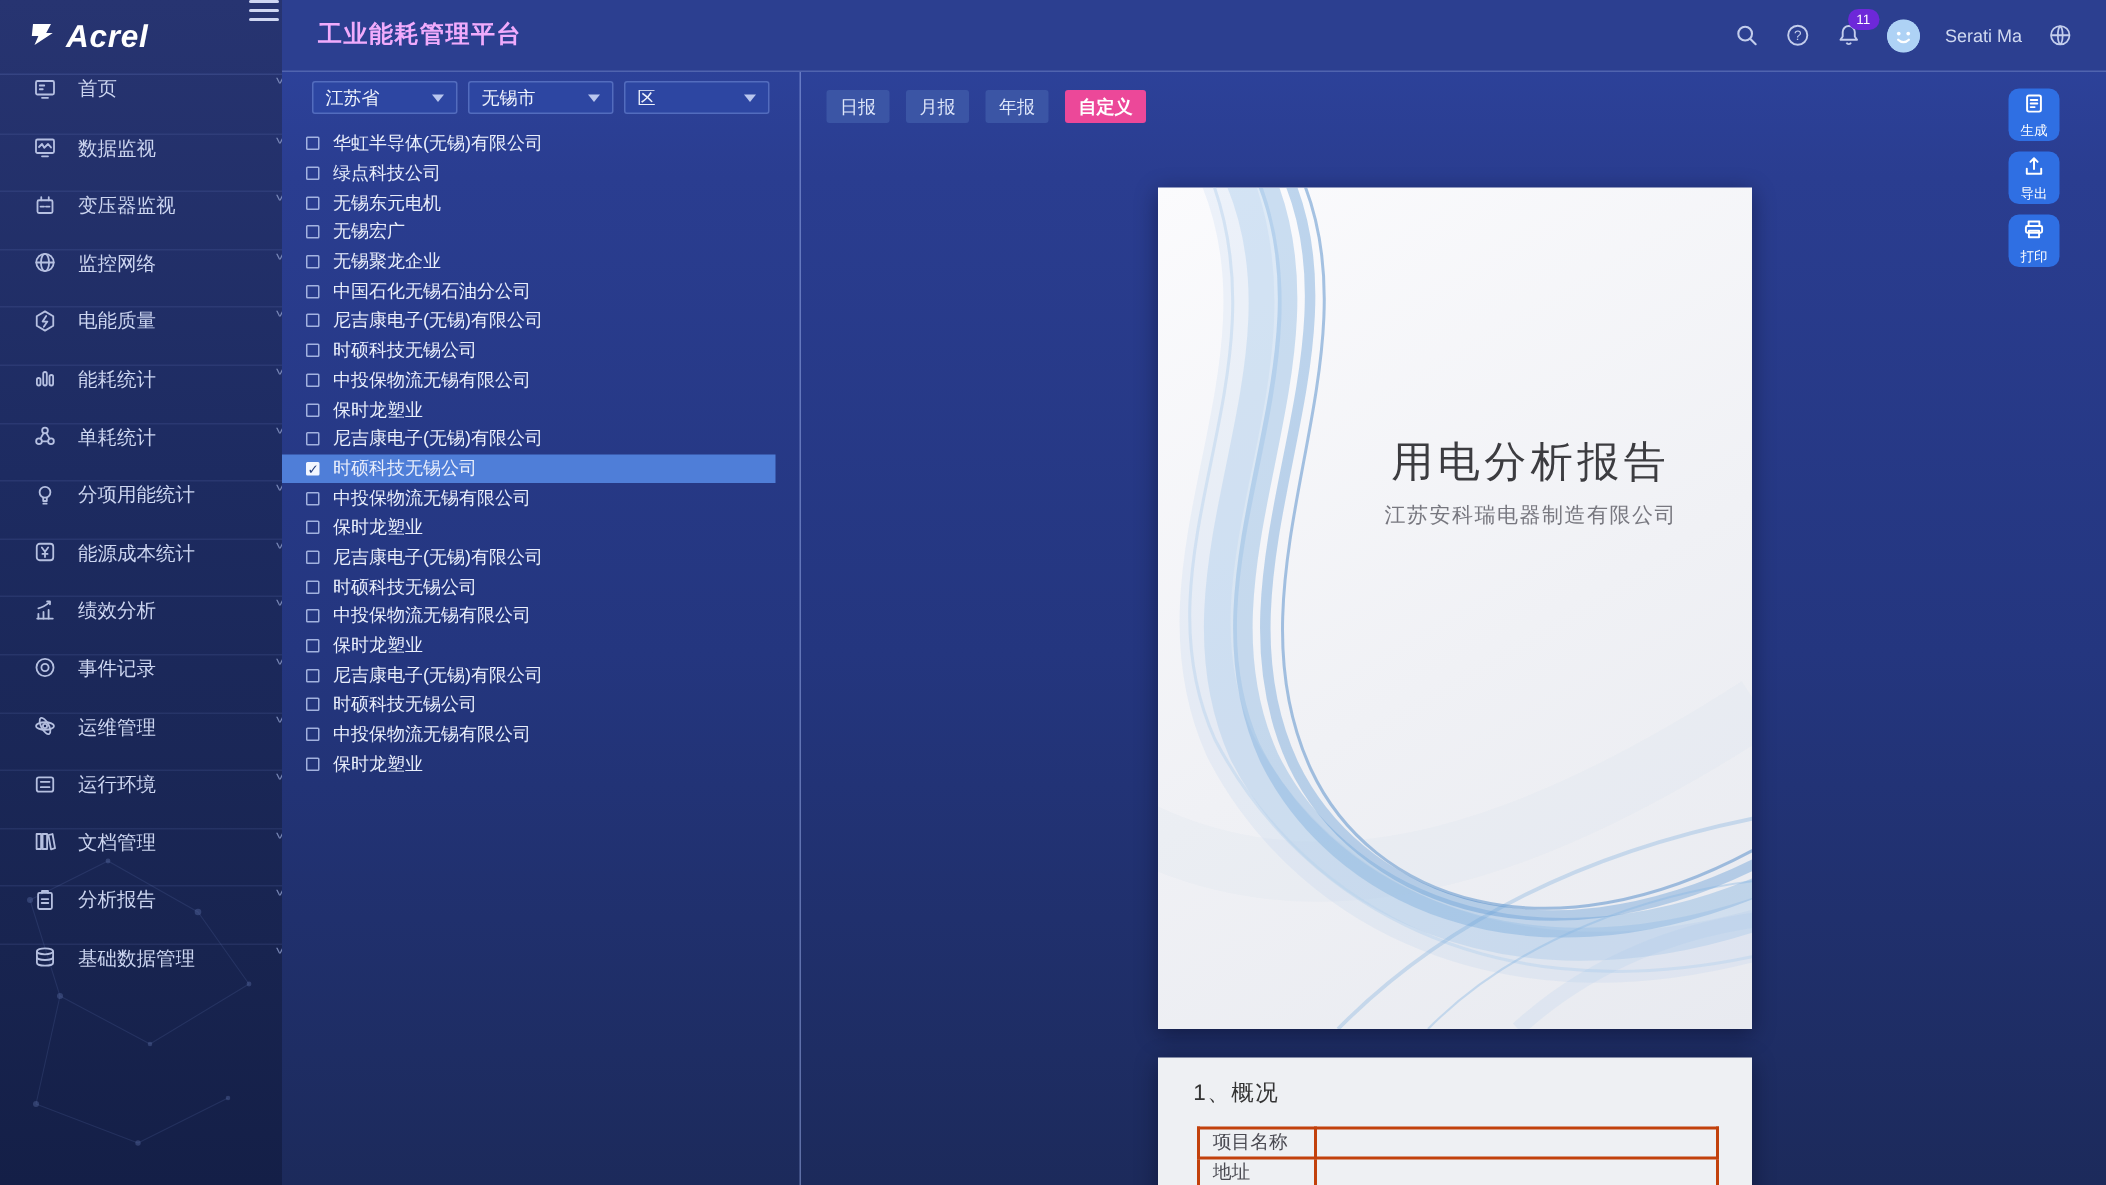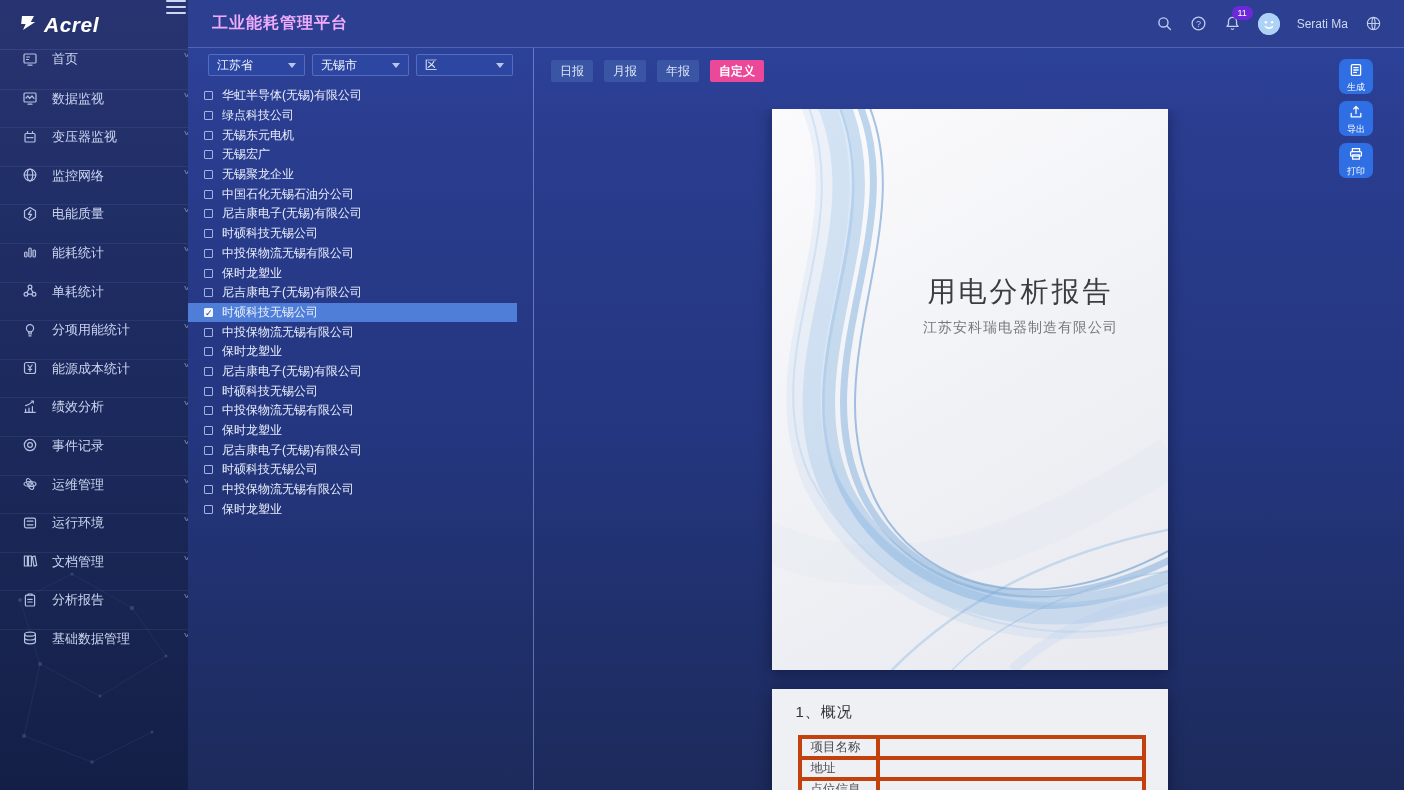--- a/index.html
+++ b/index.html
@@ -65,32 +65,32 @@
   .tabs { position:absolute; left:16px; top:12px; display:flex; gap:11px; }
   .tab { height:22px; padding:0 9px; background:#3b55a5; border-radius:2px; color:#dfe7fa;
     font-size:12px; display:flex; align-items:center; cursor:pointer; }
   .tab.active { background:#ec4899; color:#fff;font-weight:bold; }
   .actions { position:absolute; right:31px; top:11px; display:flex; gap:7px;flex-direction:column; }
   .action-btn { width:34px; height:35px; background:#2f6fe3; border-radius:7px; cursor:pointer;
     display:flex; flex-direction:column; align-items:center; justify-content:center; gap:1px; }
   .action-btn .ab-label { color:#fff; font-size:9px; line-height:9px; }
 
   .pages { position:absolute; left:0; right:0; top:61px; bottom:0; overflow:hidden; }
-  .page { width:396px; margin:0 auto; position:relative; box-shadow:0 3px 14px rgba(0,0,20,.4); }
+  .page { width:396px; margin:16px auto; position:relative; box-shadow:0 3px 14px rgba(0,0,20,.4); }
   .cover-page { height:561px; background:linear-gradient(150deg,#fbfbfd 0%,#f0f1f5 55%,#e8eaf0 100%); overflow:hidden; }
   .cover-waves { position:absolute; left:0; top:0; }
   .cover-text { position:absolute; left:102px; right:0; top:164px; text-align:center; }
   .cover-title { font-size:28px; color:#3c3c40; font-weight:500; letter-spacing:3px; }
   .cover-date { margin-top:62px; font-size:14px; color:#8a8a92; }
   .cover-company { margin-top:8px; font-size:14px; color:#77777f; letter-spacing:1px; }
 
   .page2 { margin-top:19px; height:260px; background:#eef0f3; padding:14px 24px 0 24px; }
   .ov-heading { font-size:15px; color:#333; letter-spacing:1px; }
   .ov-table { width:348px; margin:13px 0 0 2px; border-collapse:collapse; }
-  .ov-table td { border:4px solid #c2410c; height:19.5px; font-size:12.5px; color:#4a4a52; }
+  .ov-table td { border:2px solid #c2410c; height:19.5px; font-size:12.5px; color:#4a4a52; }
   .ov-table td.ov-label { width:78px; padding-left:9px; }
   .ov-table td.ov-value { padding-left:8px; }
 </style>
 </head>
 <body>
 
 <div class="app">
 
   <div class="main-bg"></div>
 

